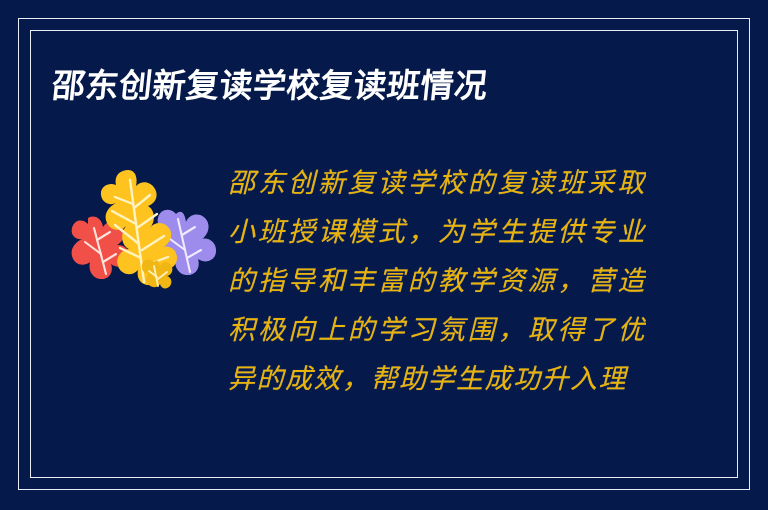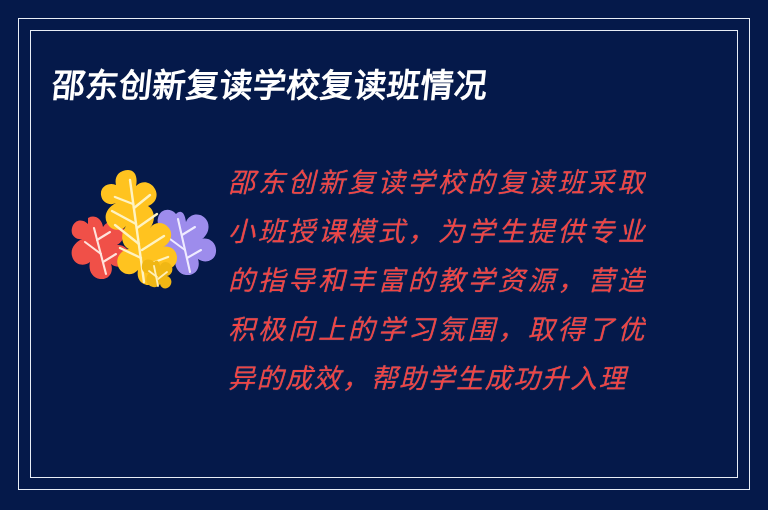--- a/index.html
+++ b/index.html
@@ -77,21 +77,21 @@
   }
 
   
   .body-copy {
     position: absolute;
     left: 228px;
     top: 158px;
     width: 418px;
     height: 240px;
     overflow: hidden;
-    color: #ef4444;
+    color: #eab308;
     font-size: 27px;
     line-height: 49px;
     letter-spacing: 1.5px;
     text-align: justify;
     font-family: "DejaVu Serif", "Liberation Serif", serif;
     font-style: italic;
     font-weight: 500;
     text-shadow: 0 0 1px rgba(255,255,255,0.35);
   }
 </style>

